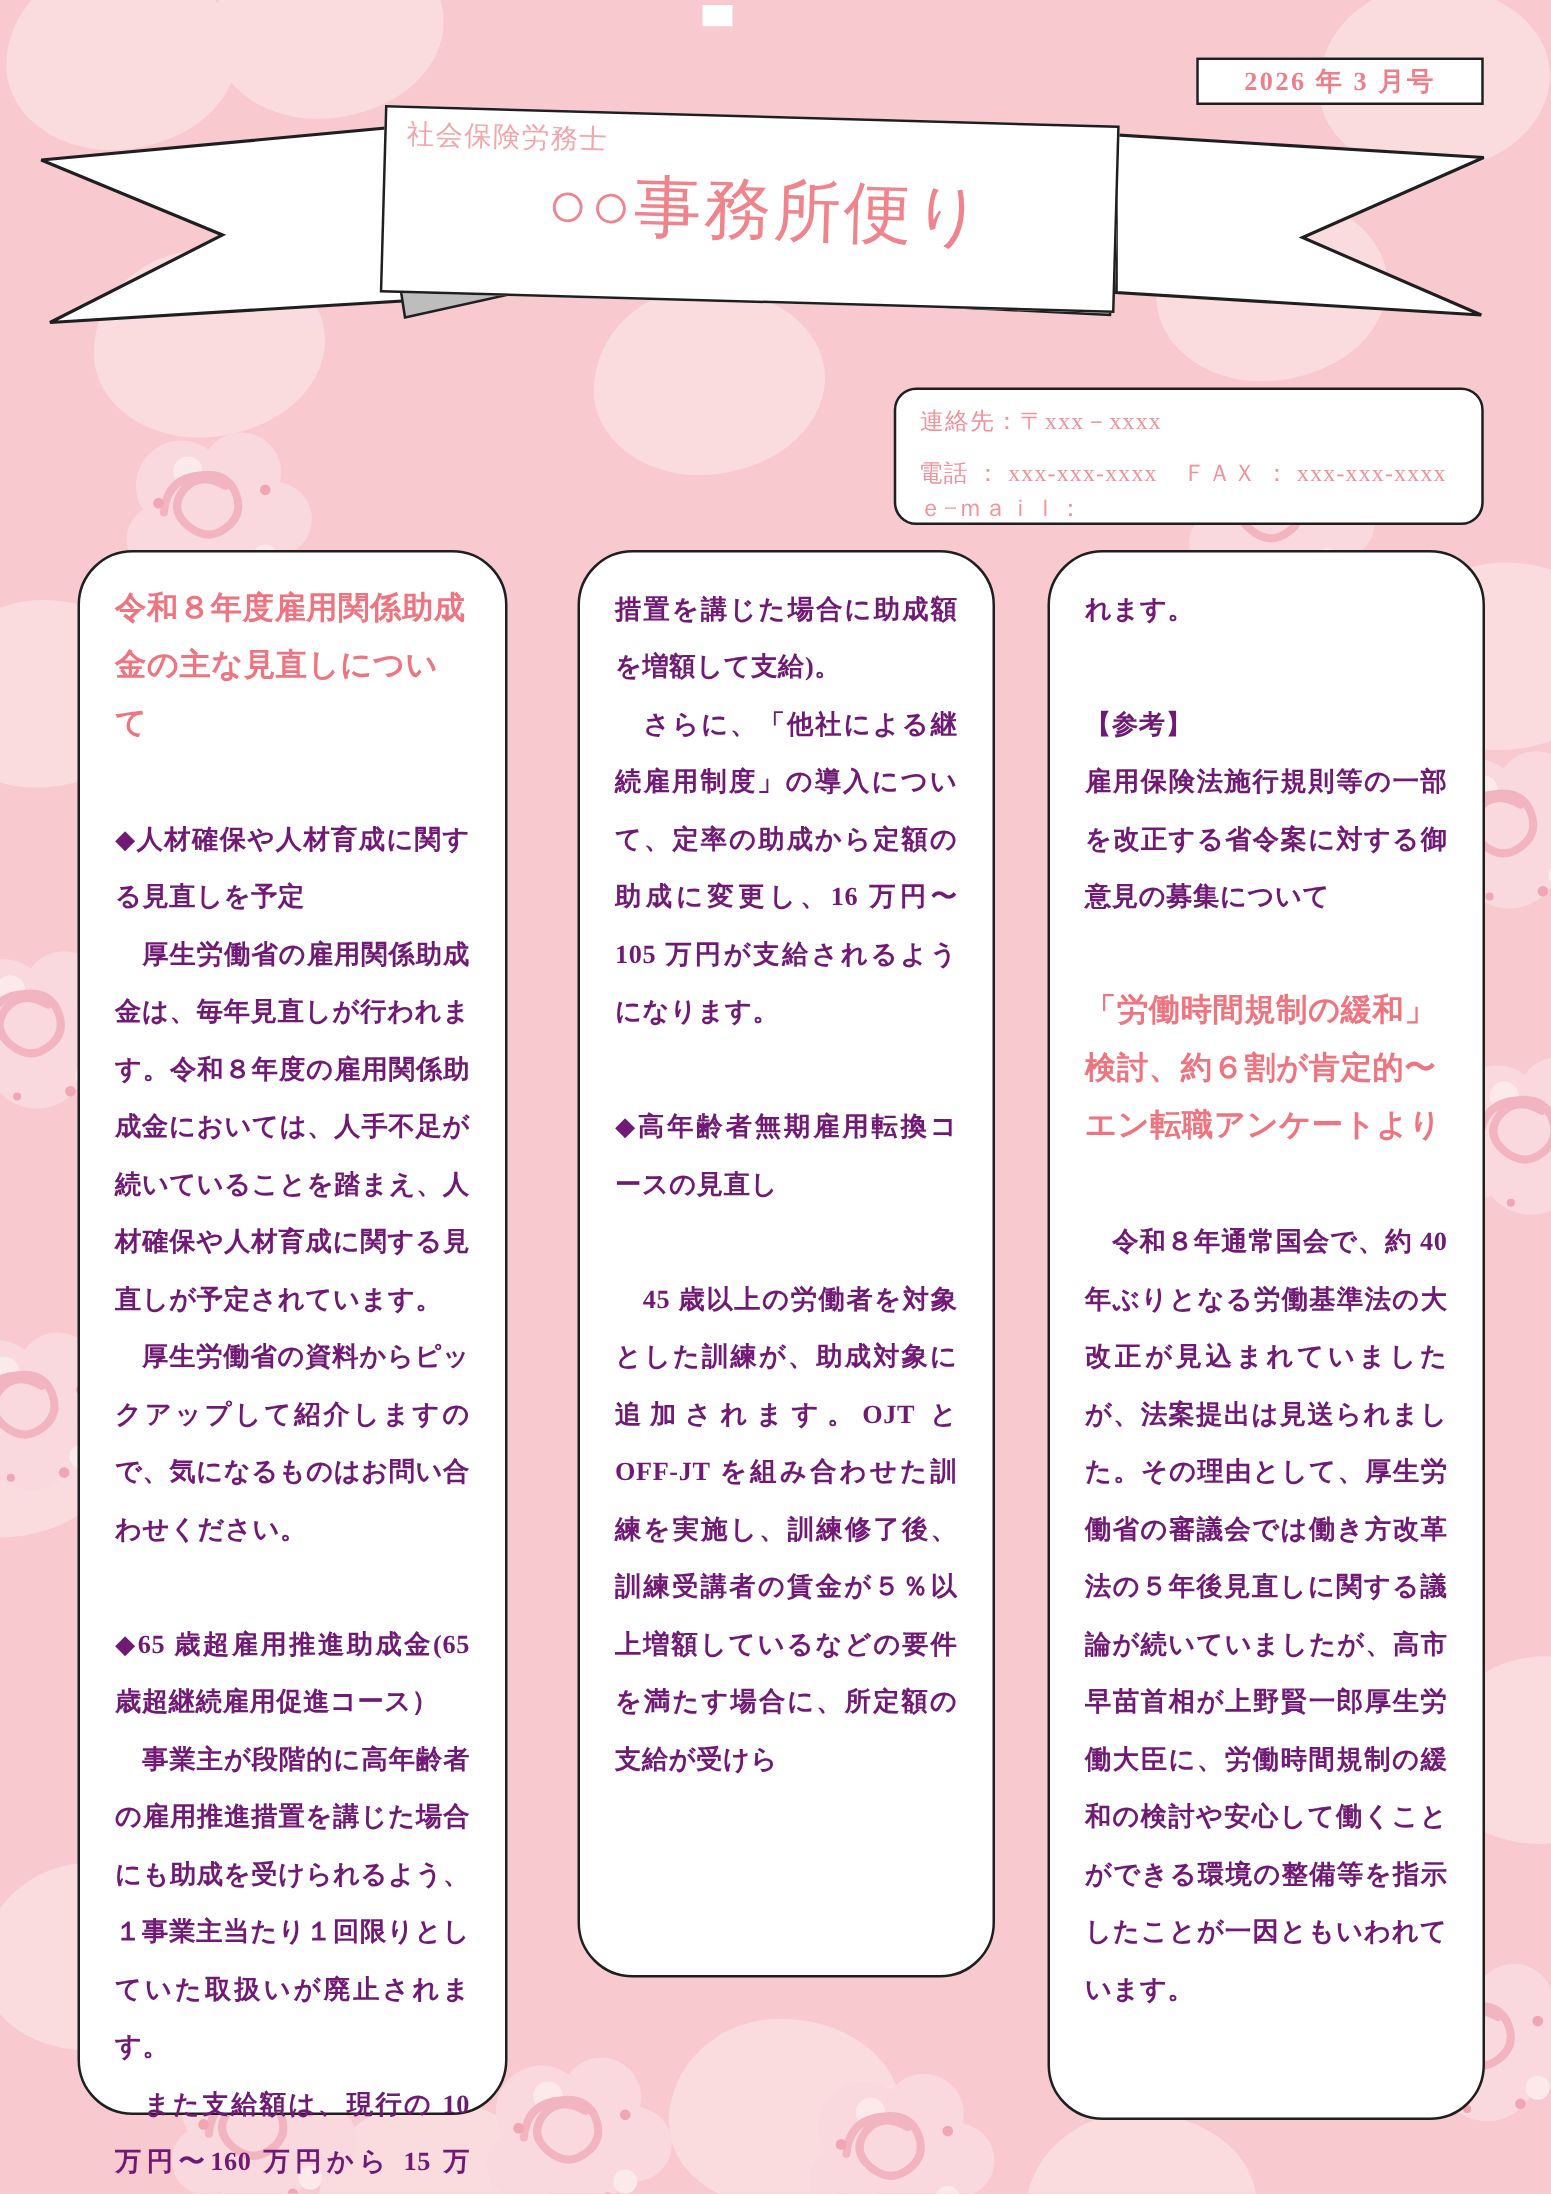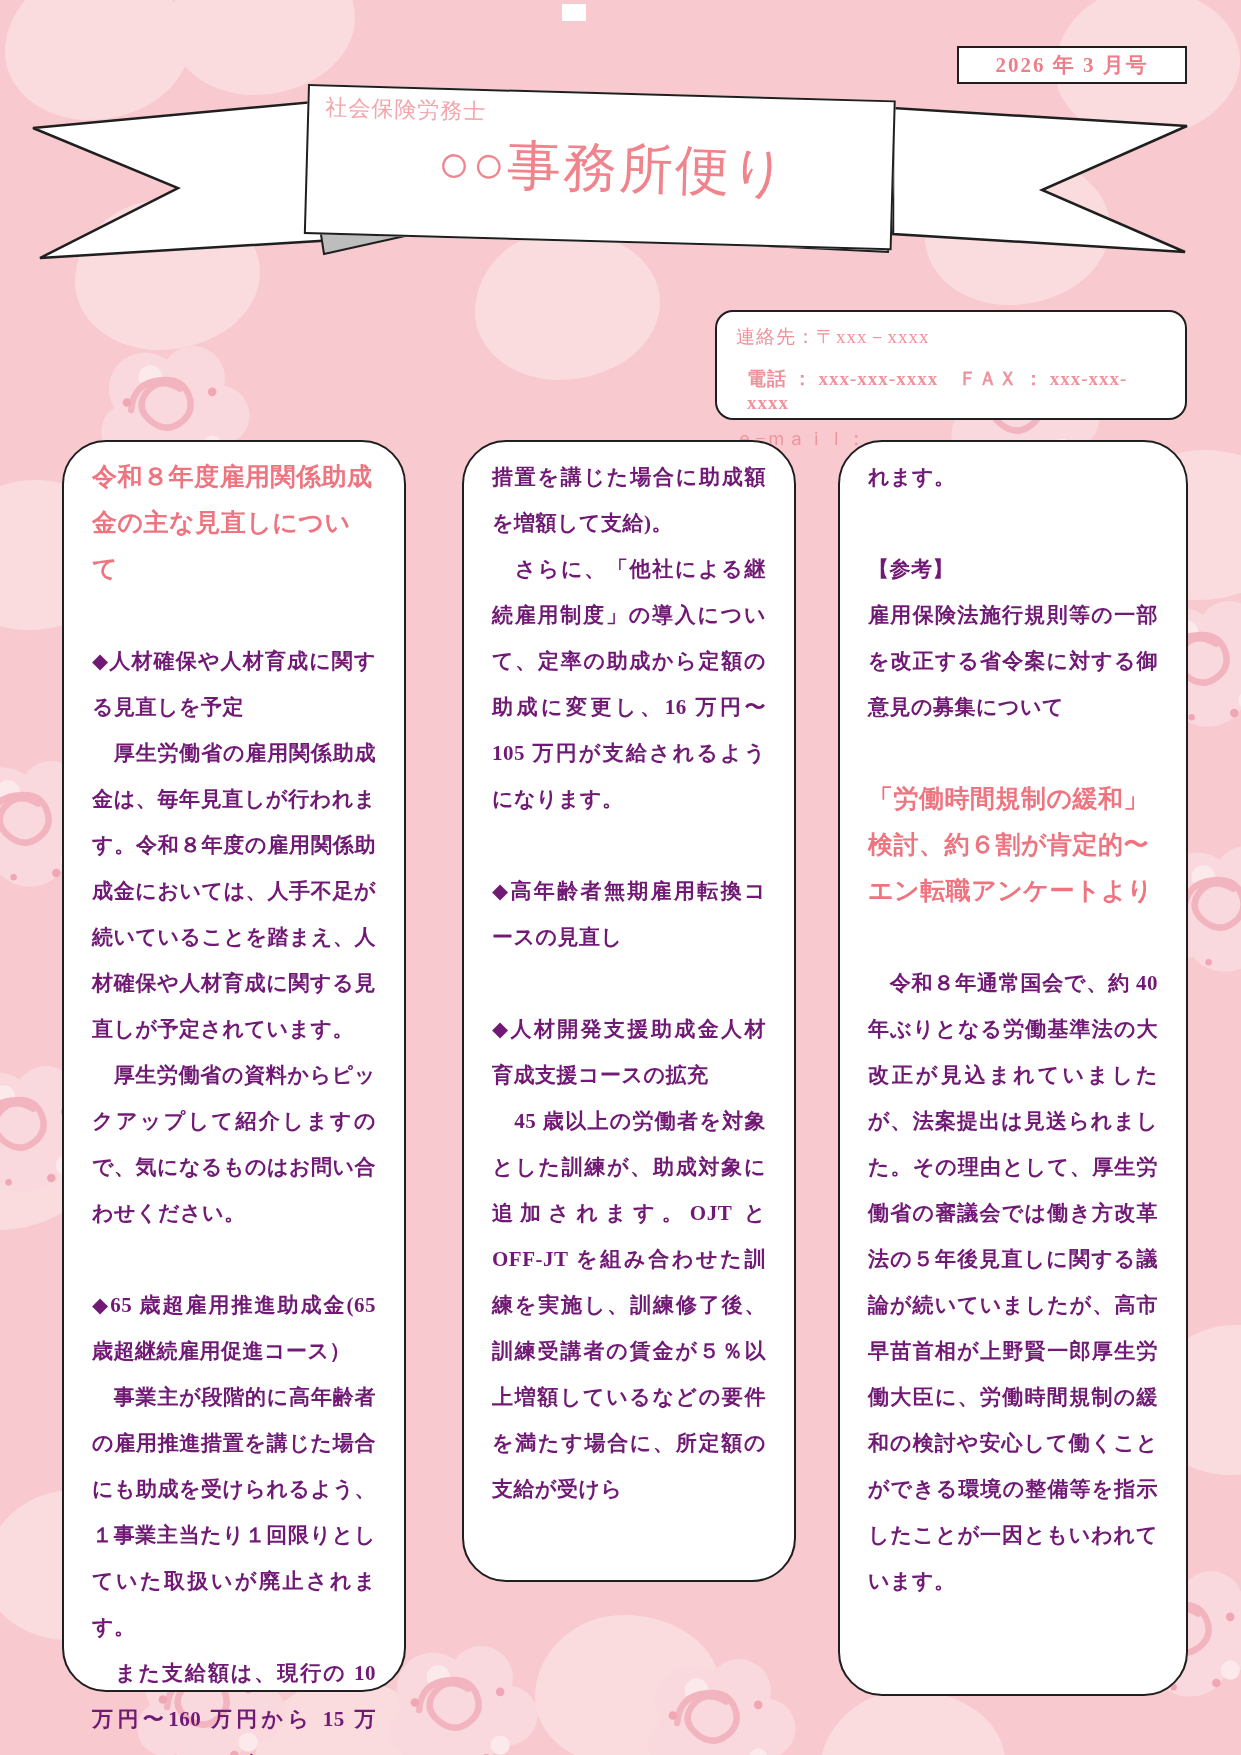--- a/index.html
+++ b/index.html
@@ -50,27 +50,27 @@
   }
   
   .contact-box{
     position:absolute;left:715px;top:310px;width:472px;height:110px;
     background:#fff;border:2px solid #1f1f1f;border-radius:18px;box-sizing:border-box;
     padding:12px 18px;
     color:#f0929b;font-size:19px;letter-spacing:1px;
     z-index:2;
   }
   .contact-line1{margin:0 0 16px 1px;}
-  .contact-line2{margin:12px;font-weight:bold;}
+  .contact-line2{margin:0;}
   .contact-line3{margin:2px 0 0 0;}
   
   .col{
     position:absolute;top:440px;
     background:#fff;border:2.5px solid #1f1f1f;border-radius:44px;box-sizing:border-box;
-    padding:12px 28px;
+    padding:22px 28px;
     z-index:2;
   }
   .col-left{left:62px;width:344px;height:1252px;}
   .col-middle{left:462px;width:334px;height:1142px;}
   .col-right{left:838px;width:350px;height:1256px;}
   .blk{margin:0;}
   .blk-body{
     font-size:21px;line-height:46px;color:#701a75;
     text-align:justify;letter-spacing:0.5px;font-weight:bold;
   }
@@ -195,21 +195,20 @@
       <p class="blk blk-body">◆65 歳超雇用推進助成金(65 歳超継続雇用促進コース）</p>
       <p class="blk blk-body">　事業主が段階的に高年齢者の雇用推進措置を講じた場合にも助成を受けられるよう、１事業主当たり１回限りとしていた取扱いが廃止されます。</p>
       <p class="blk blk-body">　また支給額は、現行の 10 万円〜160 万円から 15 万円〜240 万円に変更されます（継続雇用制度の導入については、希望者全員を対象とする</p>
     </div>
   <div class="col col-middle">
       <p class="blk blk-body">措置を講じた場合に助成額を増額して支給)。</p>
       <p class="blk blk-body">　さらに、「他社による継続雇用制度」の導入について、定率の助成から定額の助成に変更し、16 万円〜105 万円が支給されるようになります。</p>
       <p class="blk blk-spacer"></p>
       <p class="blk blk-body">◆高年齢者無期雇用転換コースの見直し</p>
       <p class="blk blk-spacer"></p>
-      <p class="blk blk-body">◆人材開発支援助成金人材育成支援コースの拡充</p>
       <p class="blk blk-body">　45 歳以上の労働者を対象とした訓練が、助成対象に追加されます。OJT と OFF-JT を組み合わせた訓練を実施し、訓練修了後、訓練受講者の賃金が５％以上増額しているなどの要件を満たす場合に、所定額の支給が受けら</p>
     </div>
   <div class="col col-right">
       <p class="blk blk-body">れます。</p>
       <p class="blk blk-spacer"></p>
       <p class="blk blk-body">【参考】</p>
       <p class="blk blk-body">雇用保険法施行規則等の一部を改正する省令案に対する御意見の募集について</p>
       <p class="blk blk-spacer"></p>
       <p class="blk blk-heading">「労働時間規制の緩和」検討、約６割が肯定的〜エン転職アンケートより</p>
       <p class="blk blk-spacer"></p>

